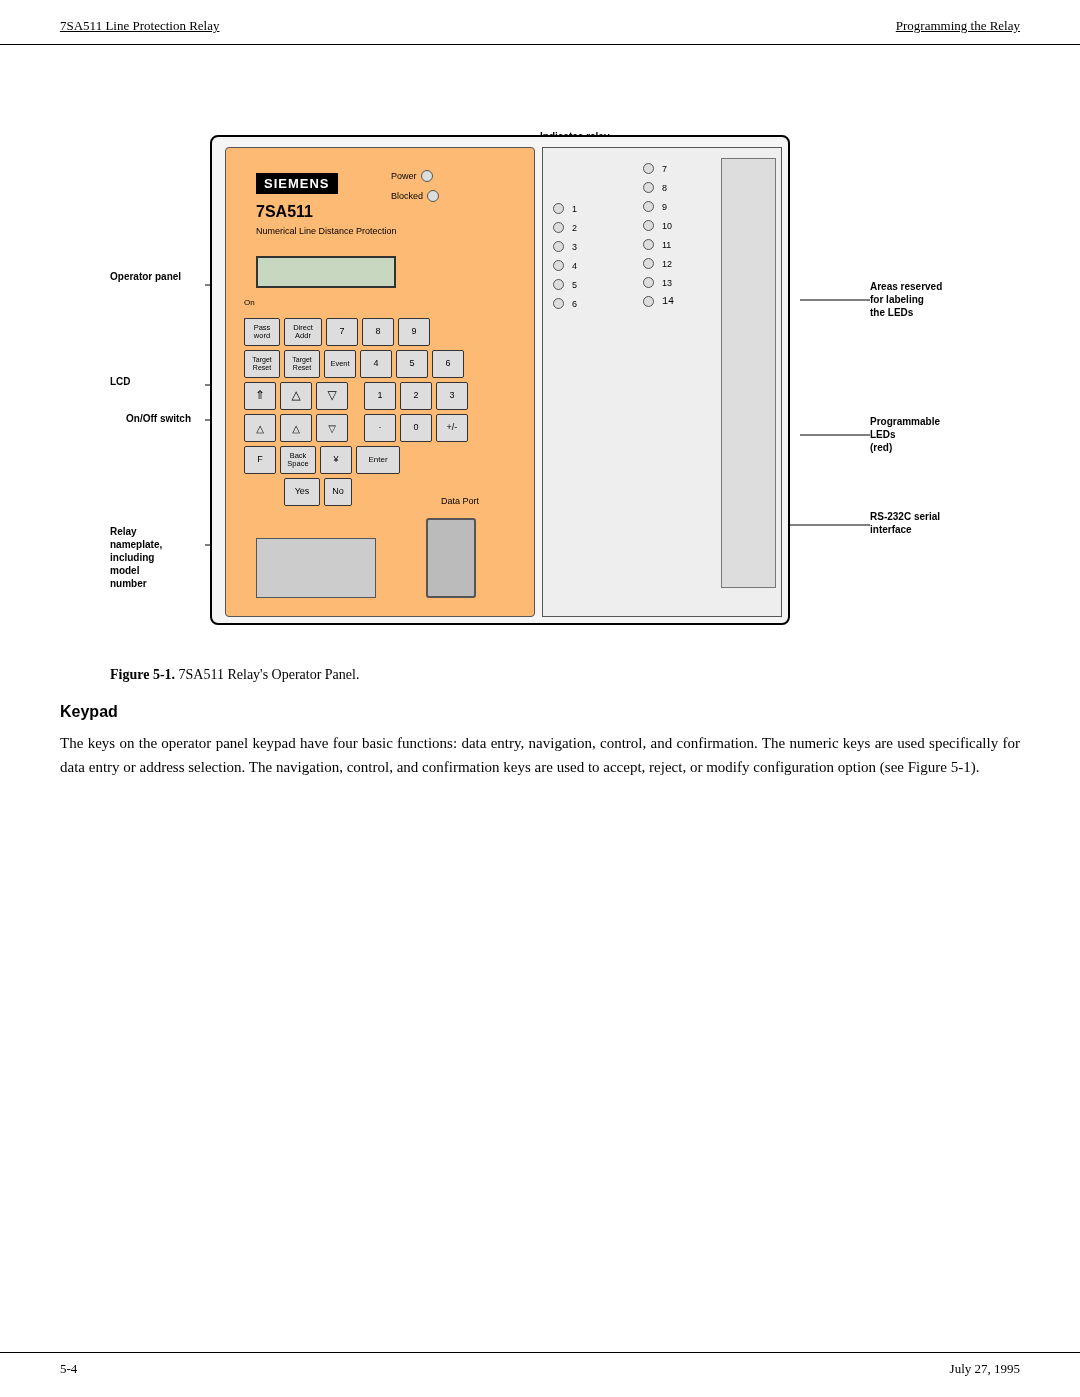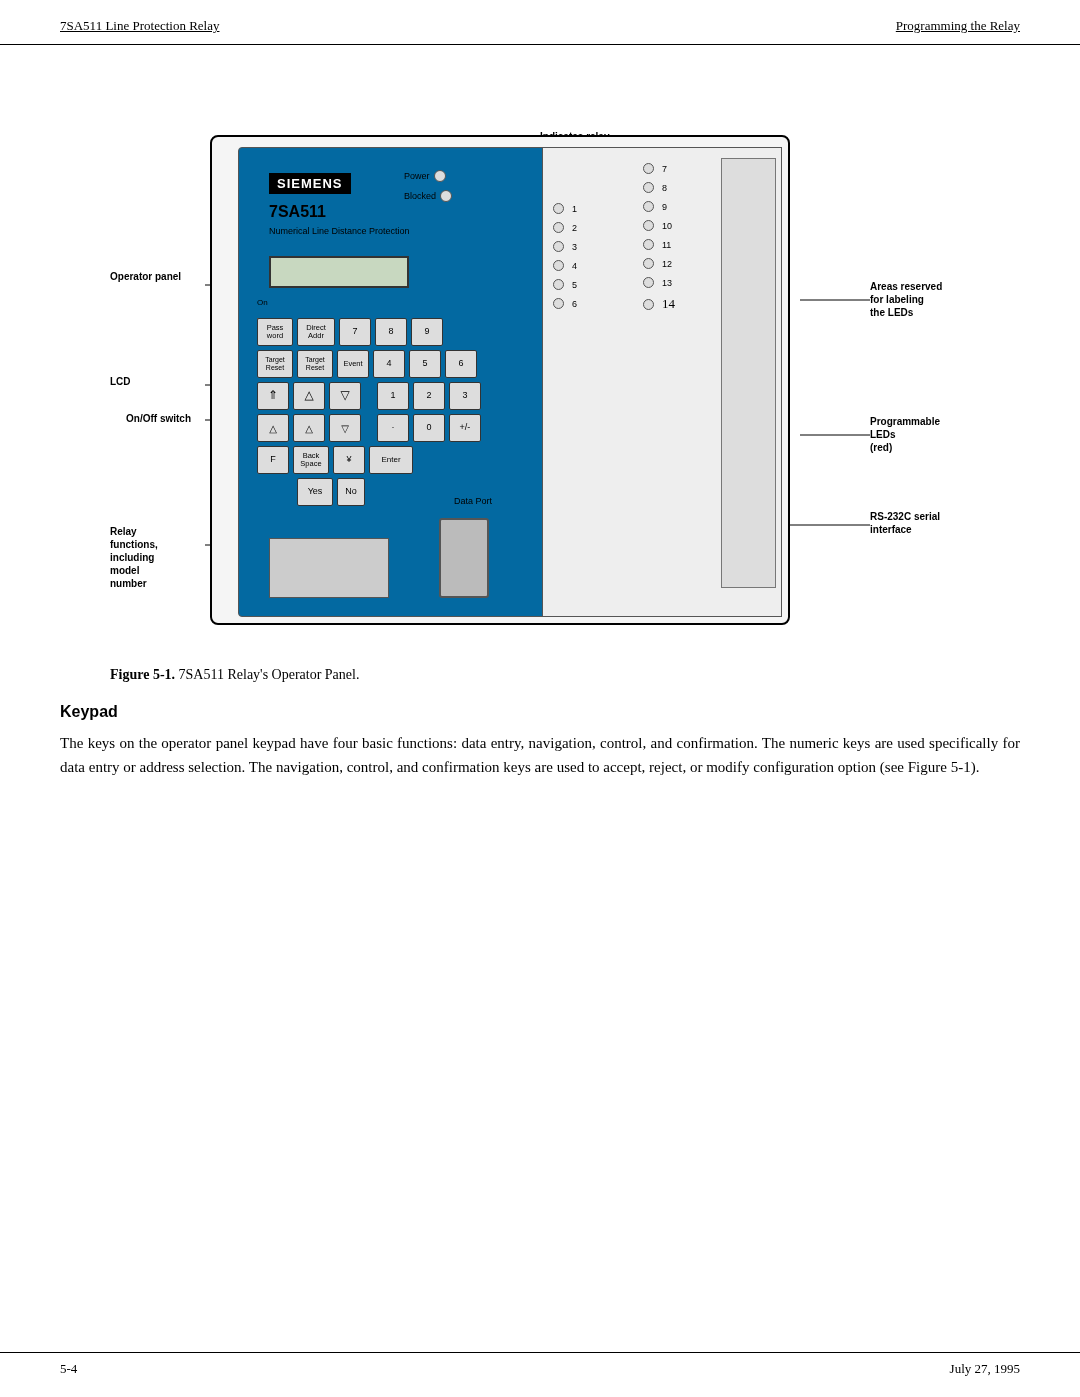--- a/index.html
+++ b/index.html
@@ -50,27 +50,27 @@
       width: 580px;
       height: 490px;
       border: 2px solid #000;
       border-radius: 8px;
       background: #f5f5f5;
     }
 
     
     .panel-left {
       position: absolute;
-      left: 26px;
+      left: 13px;
       top: 10px;
       width: 310px;
       height: 470px;
       border: 1.5px solid #555;
       border-radius: 4px;
-      background: #0369a1;
+      background: #fdba74;
     }
 
     .panel-right {
       position: absolute;
       left: 330px;
       top: 10px;
       width: 240px;
       height: 470px;
       border: 1.5px solid #555;
       background: #eee;
@@ -356,21 +356,21 @@
 panel</span>
       </div>
       <div class="annot" style="left:0px; top:300px;">
         <span>LCD</span>
       </div>
       <div class="annot" style="left:16px; top:337px;">
         <span>On/Off switch</span>
       </div>
       <div class="annot" style="left:0px; top:450px;">
         <span style="white-space:pre;">Relay
-functions,
+nameplate,
 including
 model
 number</span>
       </div>
 
       <div class="annot" style="left:230px; top:60px; text-align:center;">
         <span style="white-space:pre;">Indicates relay
 is in service
 (green)</span>
       </div>
@@ -548,21 +548,21 @@
             <div class="led-row">
                 <span class="led-small"></span>
                 <span style="font-size:9px;font-family:Arial;">12</span>
               </div>
             <div class="led-row">
                 <span class="led-small"></span>
                 <span style="font-size:9px;font-family:Arial;">13</span>
               </div>
             <div class="led-row">
                 <span class="led-small"></span>
-                <span style="font-size:13px;font-family:Liberation Serif, serif;">14</span>
+                <span style="font-size:10px;font-family:Liberation Mono, monospace;">14</span>
               </div>
           </div>
 
           <div style="position:absolute; right:5px; top:10px; width:55px; height:430px; border:1px solid #777; background:#ddd;"></div>
 
         </div>
 
       </div>
 
     </div>

